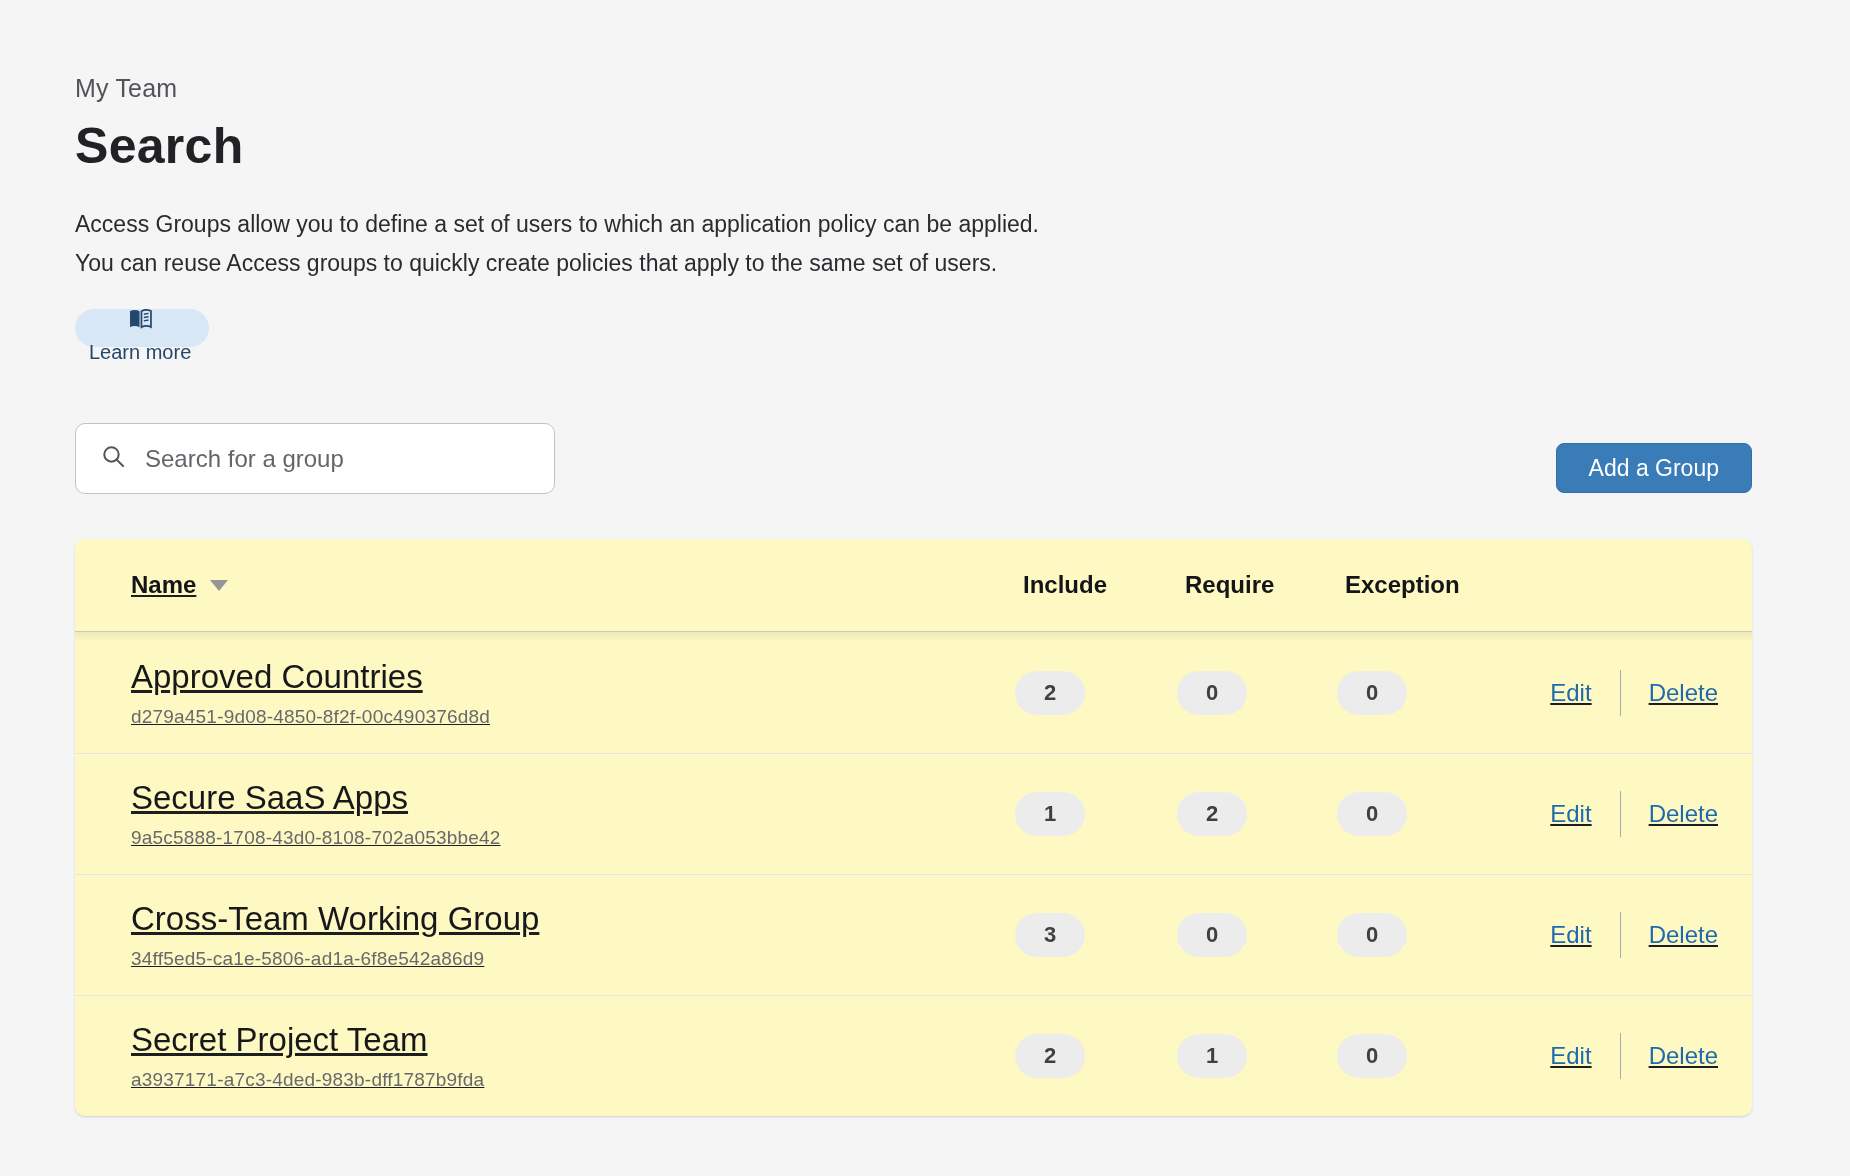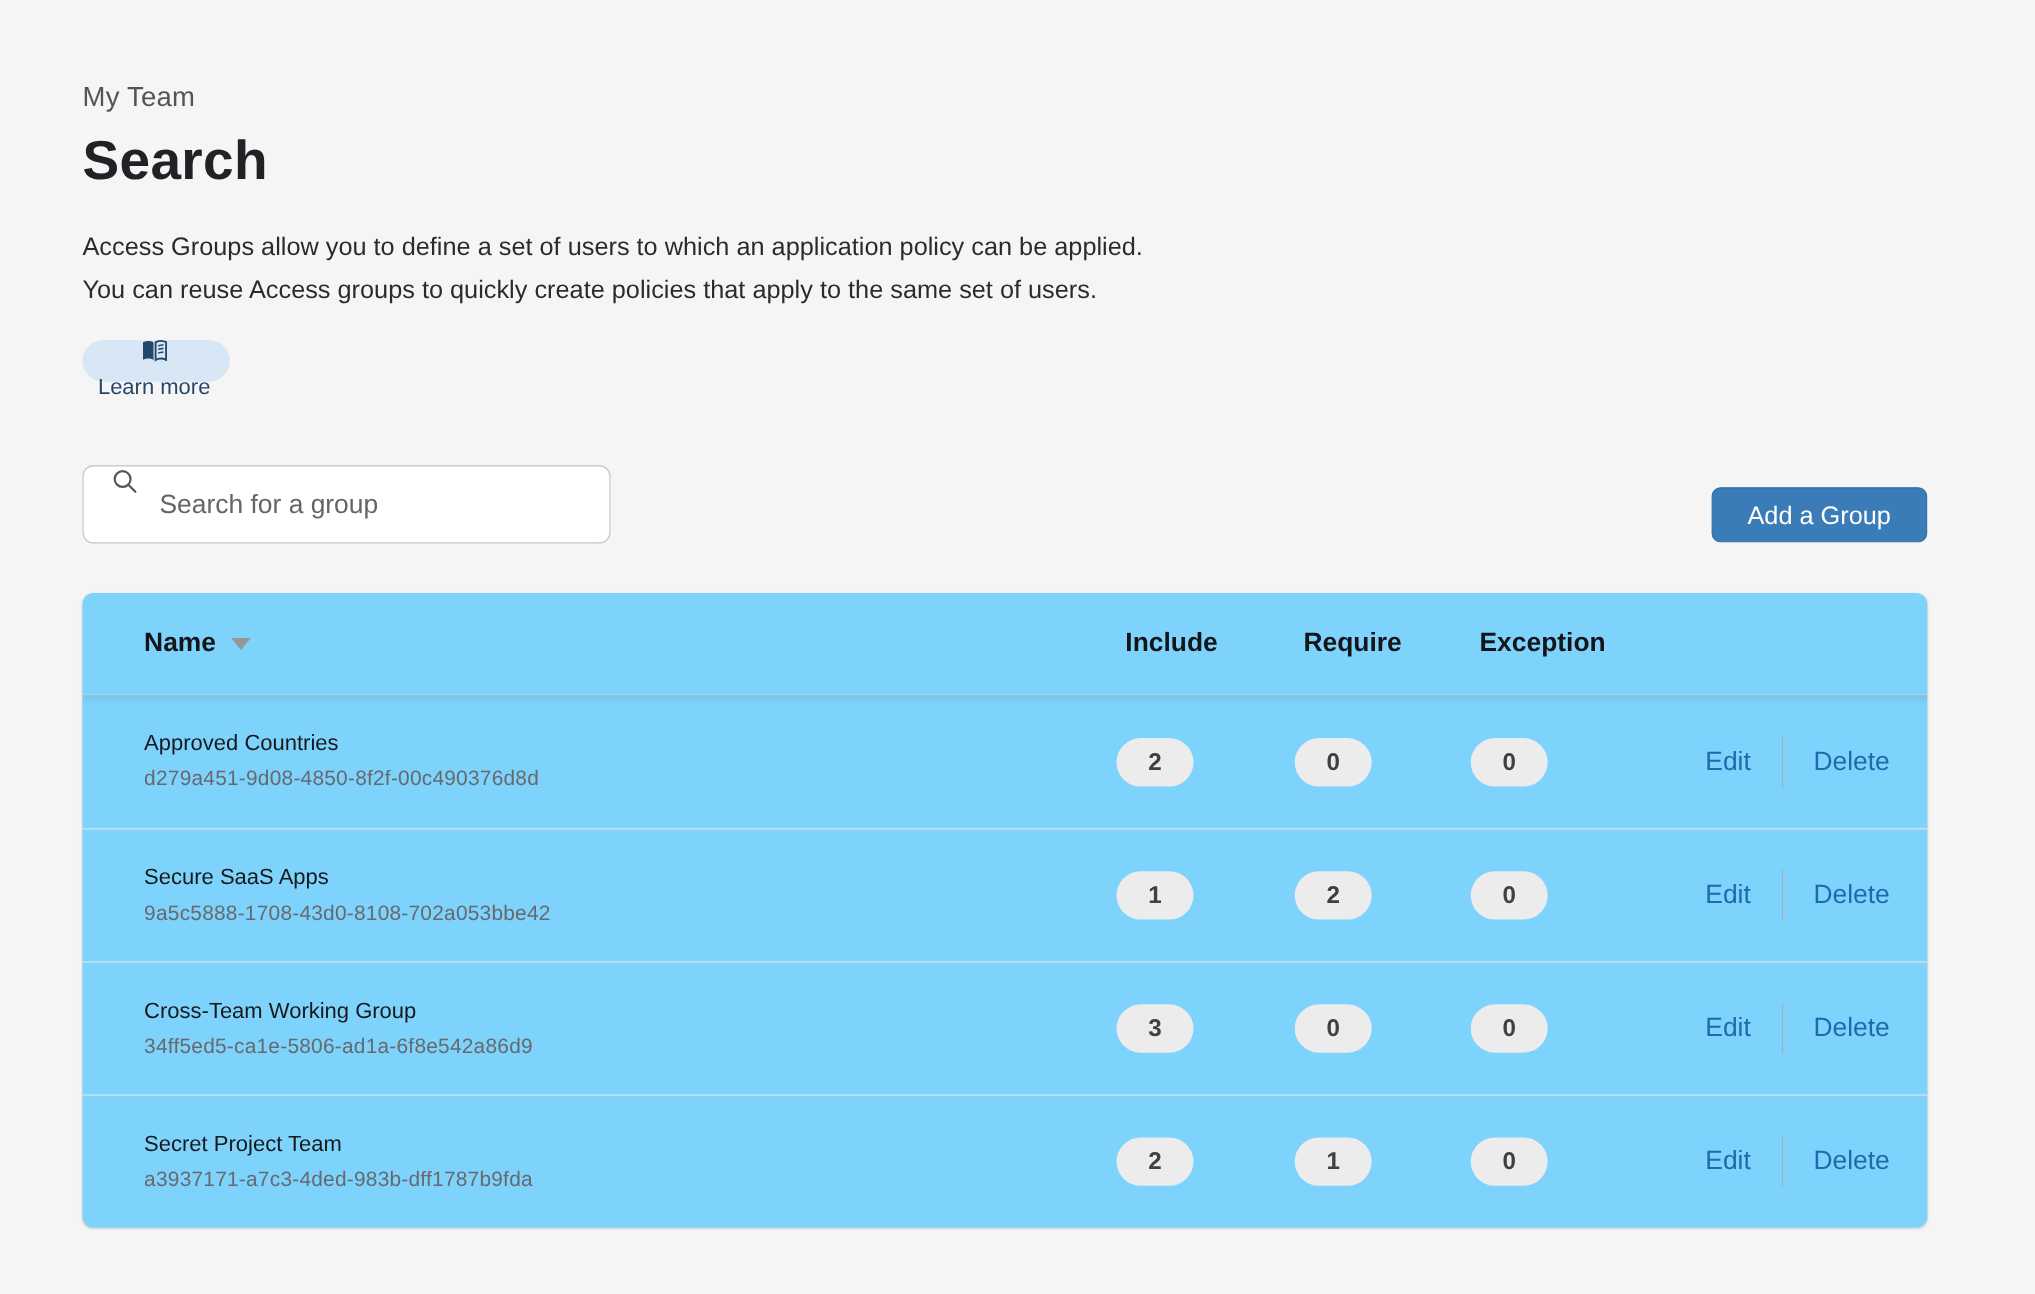--- a/index.html
+++ b/index.html
@@ -23,40 +23,41 @@
     background: #d8e7f5; border: none; border-radius: 19px;
     font-size: 20px; color: #24486b; font-family: inherit; cursor: pointer; flex-direction: column;
   }
   .learn-more-chip svg { display: block; }
 
   
   .toolbar { margin-top: 76px; display: flex; align-items: flex-end; justify-content: space-between; }
   .search-box {
     width: 480px; height: 71px;
     background: #fff; border: 1px solid #c2c3c7; border-radius: 10px;
-    display: flex; align-items: flex-start; padding: 0 20px 0 24px; gap: 18px;
+    display: flex; align-items: center; padding: 0 20px 0 24px; gap: 18px;
   }
   .search-box svg { flex: 0 0 auto; }
   .search-box input {
     border: none; outline: none; flex: 1; height: 100%;
     font-size: 24px; color: #2a2b2e; background: transparent; font-family: inherit;
   }
   .search-box input::placeholder { color: #63656a; opacity: 1; }
 
   .add-button {
     height: 50px; padding: 0 32px; margin-bottom: 1px;
     background: #3a7cb8; border: 1px solid #336ea7; border-radius: 8px;
     color: #ffffff; font-size: 23px; font-family: inherit; cursor: pointer;
   }
 
   
   .groups-table {
     margin-top: 45px; width: 1677px;
-    background: #7dd3fc; border-radius: 10px;
+    background: #fef9c3; border-radius: 10px;
     box-shadow: 0 1px 3px rgba(0,0,0,0.10), 0 1px 1px rgba(0,0,0,0.05);
+    text-decoration: underline;
   }
   .thead {
     display: flex; align-items: center; height: 93px;
     border-bottom: 1px solid #d6d6d8; position: relative;
   }
   .thead::after {
     content: ""; position: absolute; left: 0; right: 0; top: 100%; height: 11px;
     background: linear-gradient(to bottom, rgba(0,0,0,0.07), rgba(0,0,0,0));
     pointer-events: none;
   }
@@ -69,21 +70,21 @@
   .thead .col-include .th, .thead .col-require .th, .thead .col-exception .th { padding-left: 8px; display: inline-block; }
   .sort-caret {
     width: 0; height: 0; display: inline-block;
     border-left: 9px solid transparent; border-right: 9px solid transparent;
     border-top: 11px solid #949699; cursor: pointer;
   }
 
   .row { display: flex; align-items: center; height: 121px; }
   .row + .row { border-top: 1px solid #e4e4e6; }
   .name-cell { display: flex; flex-direction: column; gap: 10px; }
-  .group-name { font-size: 20px; color: #17181a; }
+  .group-name { font-size: 33px; color: #17181a; }
   .group-id { font-size: 19px; color: #67696d; letter-spacing: 0.2px; }
 
   .count-badge {
     display: inline-block; min-width: 70px; height: 44px; line-height: 44px;
     border-radius: 22px; background: #ececed;
     text-align: center; font-size: 22px; font-weight: 700; color: #3f4042;
     padding: 0 10px;
   }
 
   .action-link {

